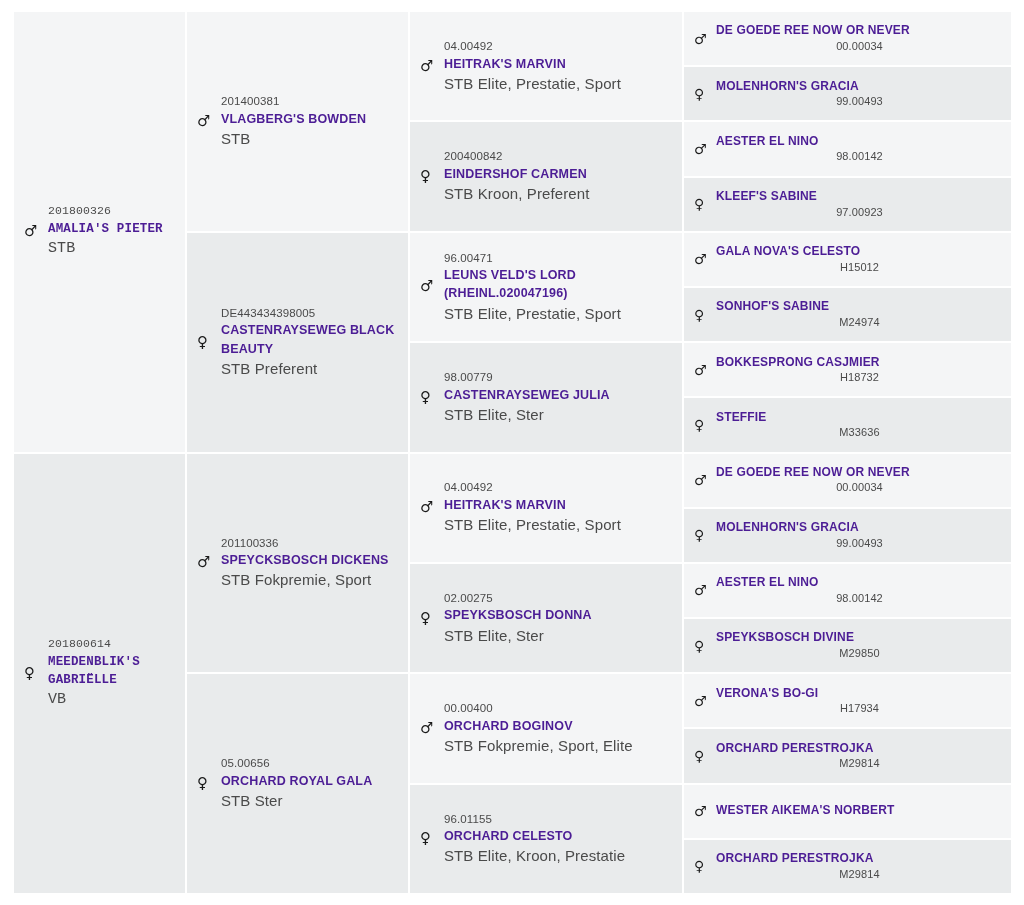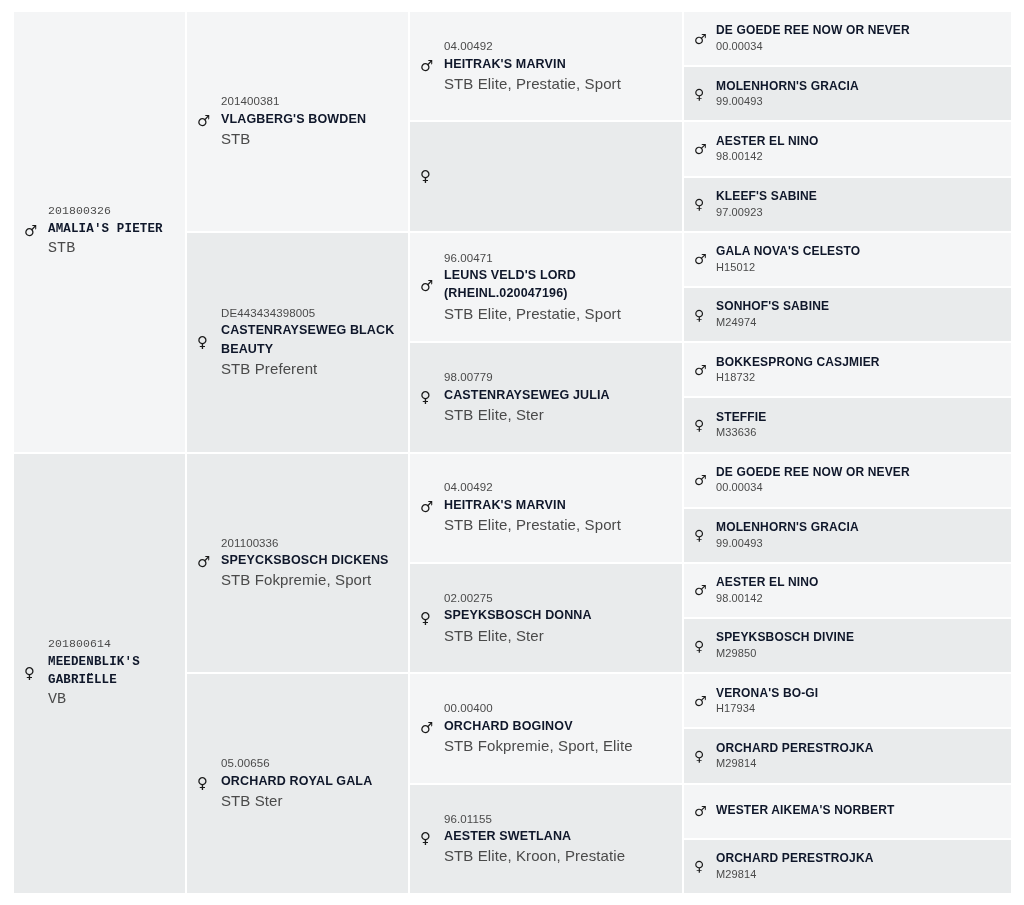--- a/index.html
+++ b/index.html
@@ -59,36 +59,36 @@
     font-size:11.5px;
     color:#4a4a4a;
     letter-spacing:.1px;
     line-height:1.45;
     white-space:normal;
     word-break:break-word;
   }
   .name{
     font-size:12.5px;
     font-weight:bold;
-    color:#0f172a;
+    color:#4c1d95;
     letter-spacing:.15px;
     line-height:1.45;
     word-break:break-word;
   }
   .pred{
     font-size:15px;
     color:#4a4a4a;
     letter-spacing:.1px;
     line-height:1.45;
     word-break:break-word;
   }
 
   
   .g4 .name{font-size:12px;line-height:1.3;}
-  .g4 .reg{font-size:11px;line-height:1.35;}
+  .g4 .reg{font-size:11px;line-height:1.35;text-align:center;}
   .g4 .sym{font-size:14px;}
 
   .g1 .body{padding-left:2px;font-family:Liberation Mono, monospace;}
   .g2 .body{padding-left:2px;}
   .g3 .body{padding-left:2px;}
 </style>
 </head>
 <body>
 
 <div id="pedigree">
@@ -161,20 +161,25 @@
       <span class="sym">♂</span>
       <div class="body">
         <div class="reg">04.00492</div>
         <div class="name">HEITRAK'S MARVIN</div>
         <div class="pred">STB Elite, Prestatie, Sport</div>
       </div>
     </div>
 
     <div class="cell g3 bg-dark">
       <span class="sym">♀</span>
+      <div class="body">
+        <div class="reg">200400842</div>
+        <div class="name">EINDERSHOF CARMEN</div>
+        <div class="pred">STB Kroon, Preferent</div>
+      </div>
     </div>
 
     <div class="cell g3 bg-light">
       <span class="sym">♂</span>
       <div class="body">
         <div class="reg">96.00471</div>
         <div class="name">LEUNS VELD'S LORD (RHEINL.020047196)</div>
         <div class="pred">STB Elite, Prestatie, Sport</div>
       </div>
     </div>
@@ -212,21 +217,21 @@
         <div class="reg">00.00400</div>
         <div class="name">ORCHARD BOGINOV</div>
         <div class="pred">STB Fokpremie, Sport, Elite</div>
       </div>
     </div>
 
     <div class="cell g3 bg-dark">
       <span class="sym">♀</span>
       <div class="body">
         <div class="reg">96.01155</div>
-        <div class="name">AESTER SWETLANA</div>
+        <div class="name">ORCHARD CELESTO</div>
         <div class="pred">STB Elite, Kroon, Prestatie</div>
       </div>
     </div>
 
   </div>
 
   <div class="col col-4">
 
     <div class="cell g4 bg-light">
       <span class="sym">♂</span>

